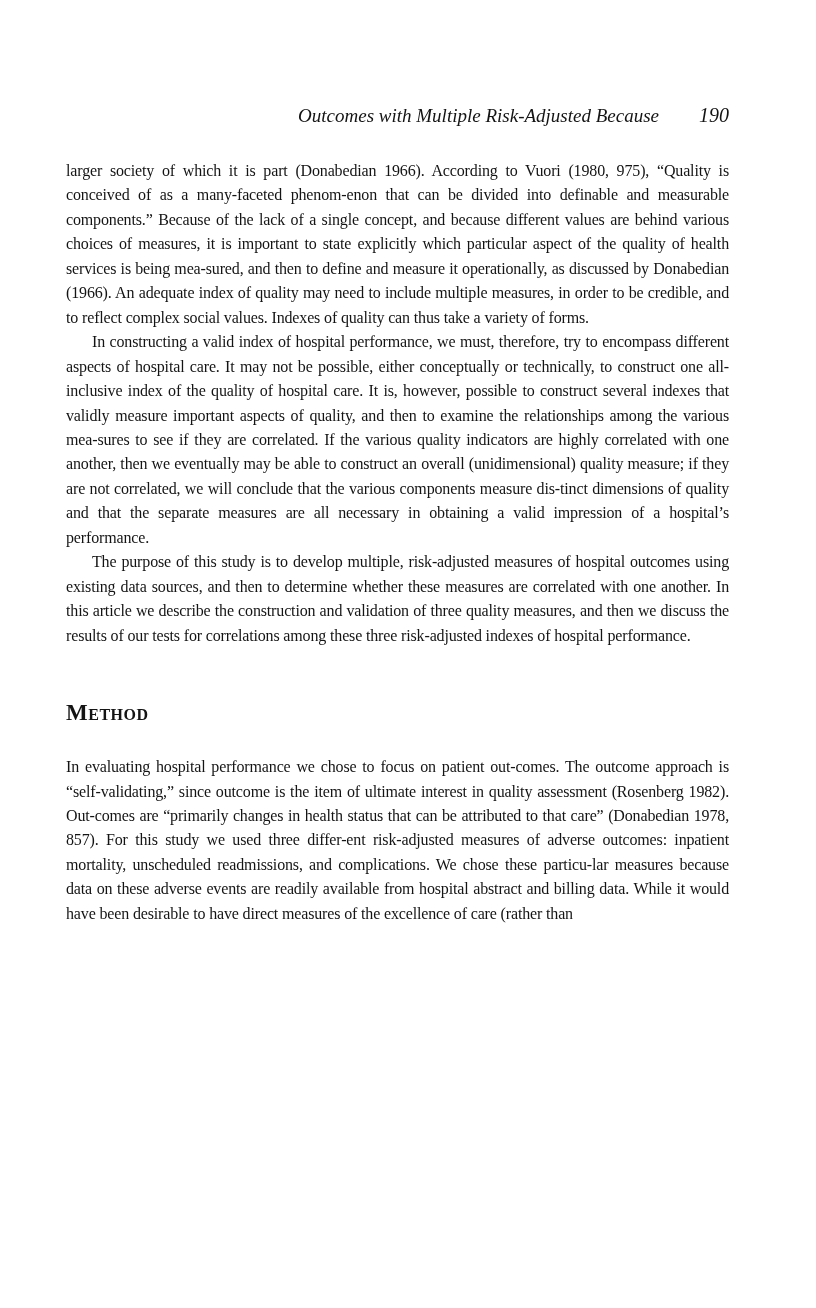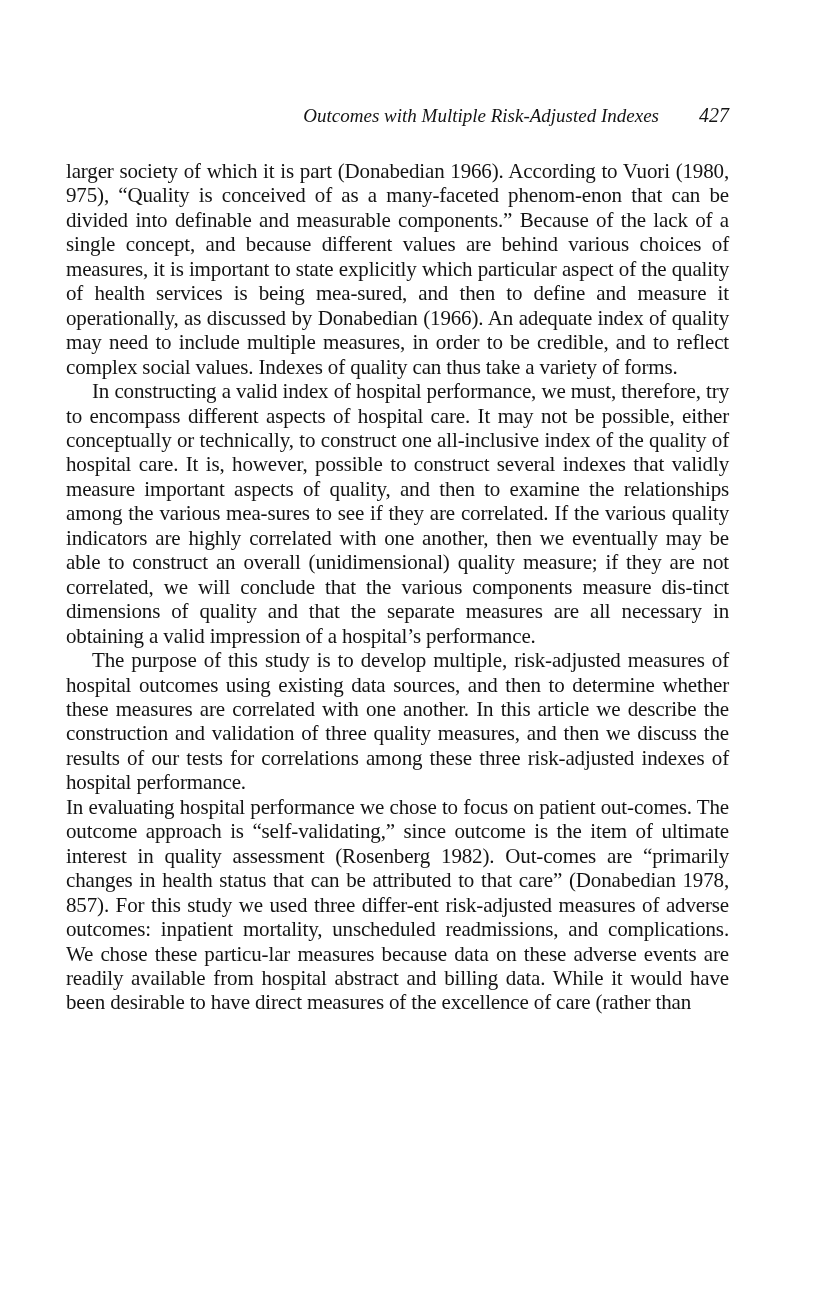--- a/index.html
+++ b/index.html
@@ -30,21 +30,21 @@
       height: 30px;
       margin-bottom: 25px;
     }
     .running-head .title {
       margin-right: 40px;
     }
     .running-head .folio {
       font-size: 20px;
     }
     .para {
-      font-size: 21px;
+      font-size: 16px;
       line-height: 24.45px;
       text-align: justify;
       margin: 0;
       letter-spacing: -0.15px;
     }
     .para.indent {
       text-indent: 26px;
       font-family: Liberation Serif, serif;
     }
     .section-head {
@@ -53,23 +53,24 @@
       letter-spacing: 0.5px;
       font-variant: small-caps;
       line-height: 28px;
     }
   </style>
 </head>
 <body>
 
 <div class="page">
   <div class="running-head">
-    <span class="title">Outcomes with Multiple Risk-Adjusted Indexes</span>
-    <span class="folio">427</span>
+    <span class="title">Outcomes with Multiple Risk-Adjusted Because</span>
+    <span class="folio">190</span>
   </div>
 
   <p class="para">larger society of which it is part (Donabedian 1966). According to Vuori (1980, 975), “Quality is conceived of as a many-faceted phenom-enon that can be divided into definable and measurable components.” Because of the lack of a single concept, and because different values are behind various choices of measures, it is important to state explicitly which particular aspect of the quality of health services is being mea-sured, and then to define and measure it operationally, as discussed by Donabedian (1966). An adequate index of quality may need to include multiple measures, in order to be credible, and to reflect complex social values. Indexes of quality can thus take a variety of forms.</p>
   <p class="para indent">In constructing a valid index of hospital performance, we must, therefore, try to encompass different aspects of hospital care. It may not be possible, either conceptually or technically, to construct one all-inclusive index of the quality of hospital care. It is, however, possible to construct several indexes that validly measure important aspects of quality, and then to examine the relationships among the various mea-sures to see if they are correlated. If the various quality indicators are highly correlated with one another, then we eventually may be able to construct an overall (unidimensional) quality measure; if they are not correlated, we will conclude that the various components measure dis-tinct dimensions of quality and that the separate measures are all necessary in obtaining a valid impression of a hospital’s performance.</p>
   <p class="para indent">The purpose of this study is to develop multiple, risk-adjusted measures of hospital outcomes using existing data sources, and then to determine whether these measures are correlated with one another. In this article we describe the construction and validation of three quality measures, and then we discuss the results of our tests for correlations among these three risk-adjusted indexes of hospital performance.</p>
 
+  <h2 class="section-head">Method</h2>
 
   <p class="para">In evaluating hospital performance we chose to focus on patient out-comes. The outcome approach is “self-validating,” since outcome is the item of ultimate interest in quality assessment (Rosenberg 1982). Out-comes are “primarily changes in health status that can be attributed to that care” (Donabedian 1978, 857). For this study we used three differ-ent risk-adjusted measures of adverse outcomes: inpatient mortality, unscheduled readmissions, and complications. We chose these particu-lar measures because data on these adverse events are readily available from hospital abstract and billing data. While it would have been desirable to have direct measures of the excellence of care (rather than</p>
 </div>
 
 </body></html>

